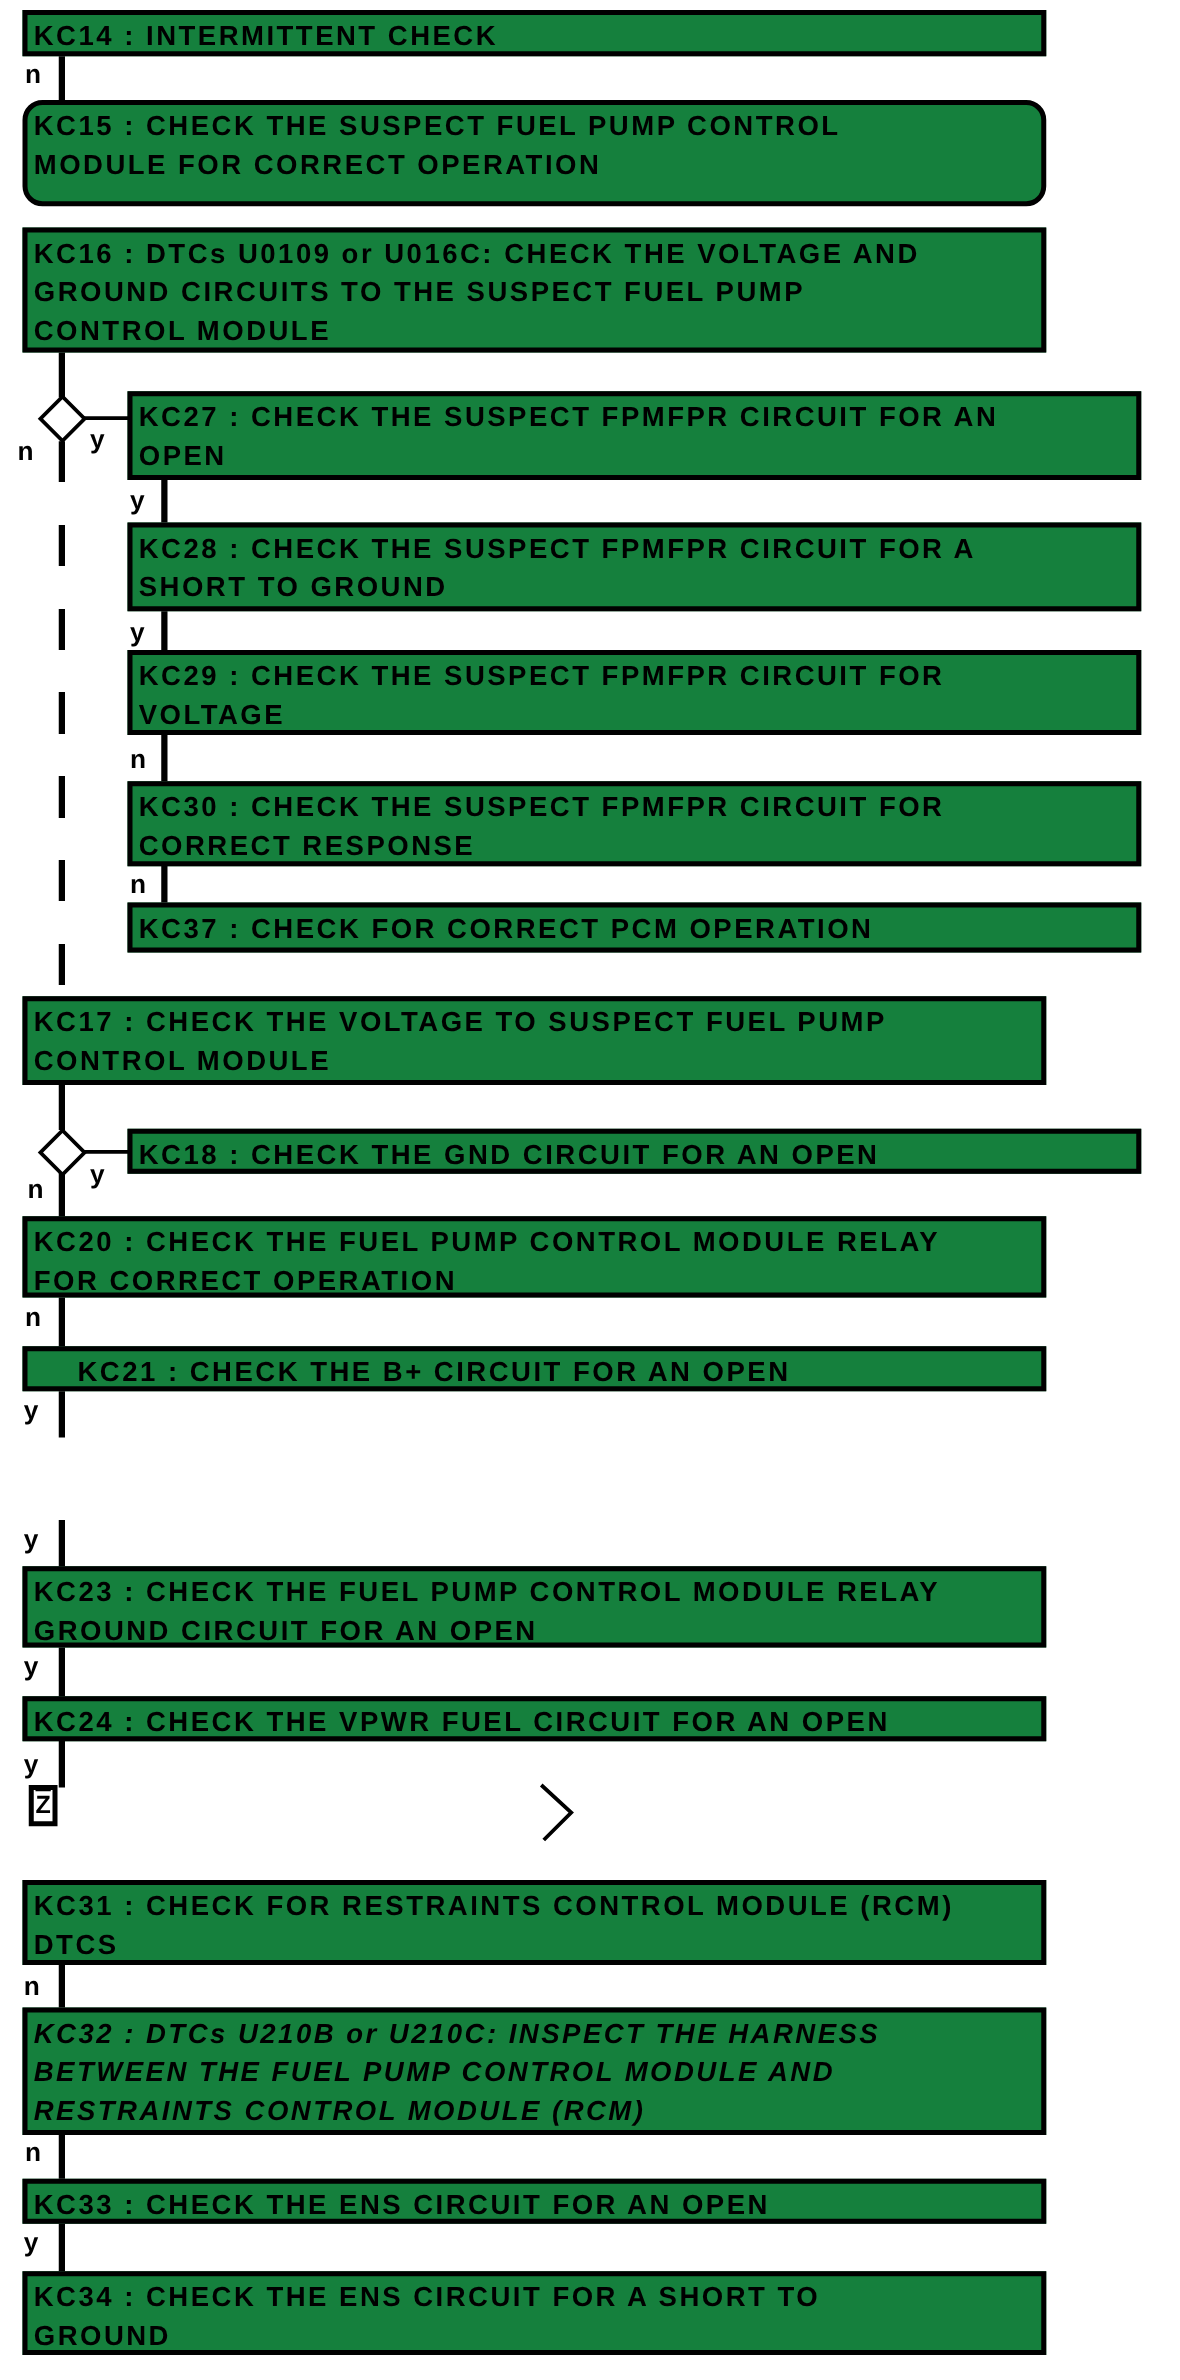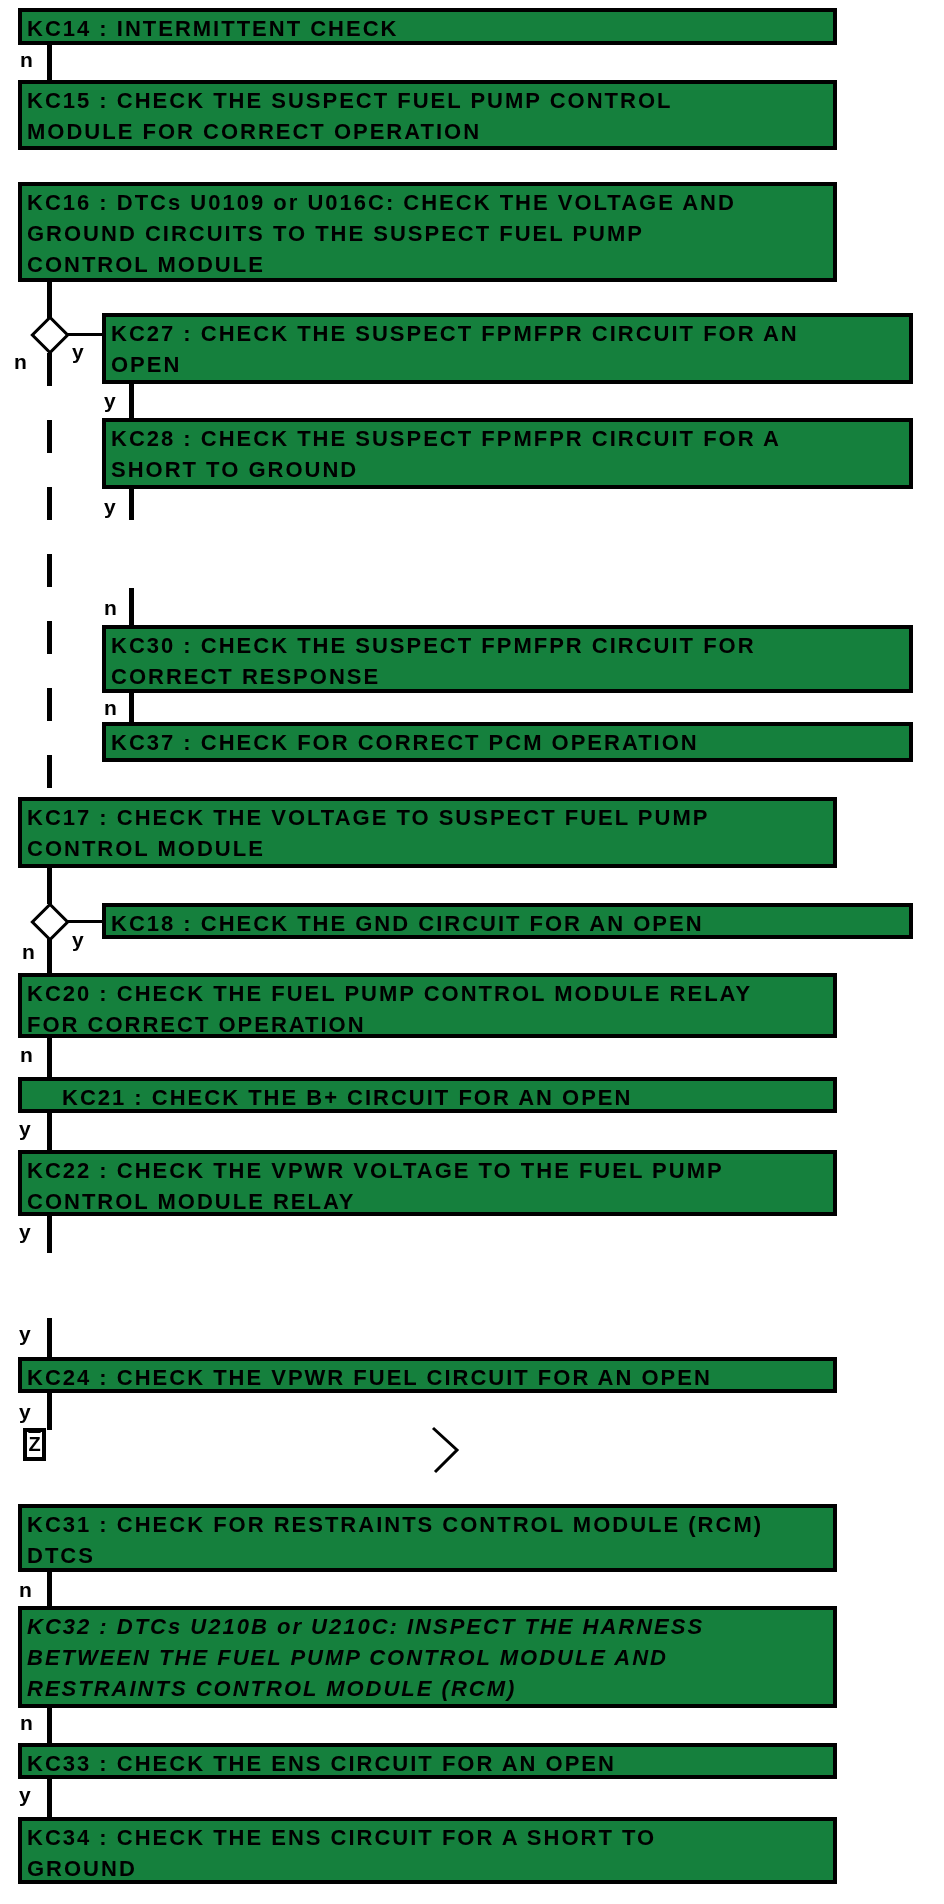--- a/index.html
+++ b/index.html
@@ -21,31 +21,32 @@
         border:4px solid #000;background:#fff;font-weight:bold;font-size:20px;line-height:24px;
         text-align:center;text-decoration:overline;}
   .chev{position:absolute;left:425px;top:1420px;}
 </style>
 </head>
 <body>
 
 <div class="stage">
 
   <div class="box" style="top:8px;height:37px;">KC14 : INTERMITTENT CHECK</div>
-  <div class="box" style="top:80px;height:70px;">KC15 : CHECK THE SUSPECT FUEL PUMP CONTROL<br>MODULE FOR CORRECT OPERATION</div>
+  <div class="box" style="top:80px;height:85px;border-radius:16px;">KC15 : CHECK THE SUSPECT FUEL PUMP CONTROL<br>MODULE FOR CORRECT OPERATION</div>
   <div class="box" style="top:182px;height:100px;">KC16 : DTCs U0109 or U016C: CHECK THE VOLTAGE AND<br>GROUND CIRCUITS TO THE SUSPECT FUEL PUMP<br>CONTROL MODULE</div>
   <div class="box ind" style="top:313px;height:71px;">KC27 : CHECK THE SUSPECT FPMFPR CIRCUIT FOR AN<br>OPEN</div>
   <div class="box ind" style="top:418px;height:71px;">KC28 : CHECK THE SUSPECT FPMFPR CIRCUIT FOR A<br>SHORT TO GROUND</div>
+  <div class="box ind" style="top:520px;height:68px;">KC29 : CHECK THE SUSPECT FPMFPR CIRCUIT FOR<br>VOLTAGE</div>
   <div class="box ind" style="top:625px;height:68px;">KC30 : CHECK THE SUSPECT FPMFPR CIRCUIT FOR<br>CORRECT RESPONSE</div>
   <div class="box ind" style="top:722px;height:40px;">KC37 : CHECK FOR CORRECT PCM OPERATION</div>
   <div class="box" style="top:797px;height:71px;">KC17 : CHECK THE VOLTAGE TO SUSPECT FUEL PUMP<br>CONTROL MODULE</div>
   <div class="box ind" style="top:903px;height:36px;">KC18 : CHECK THE GND CIRCUIT FOR AN OPEN</div>
   <div class="box" style="top:973px;height:65px;">KC20 : CHECK THE FUEL PUMP CONTROL MODULE RELAY<br>FOR CORRECT OPERATION</div>
   <div class="box" style="top:1077px;height:36px;padding-left:40px;">KC21 : CHECK THE B+ CIRCUIT FOR AN OPEN</div>
-  <div class="box" style="top:1150px;height:66px;">KC22 : CHECK THE VPWR VOLTAGE TO THE FUEL PUMP<br>CONTROL MODULE RELAY</div>
+  <div class="box" style="top:1253px;height:65px;">KC23 : CHECK THE FUEL PUMP CONTROL MODULE RELAY<br>GROUND CIRCUIT FOR AN OPEN</div>
   <div class="box" style="top:1357px;height:36px;">KC24 : CHECK THE VPWR FUEL CIRCUIT FOR AN OPEN</div>
   <div class="box" style="top:1504px;height:68px;">KC31 : CHECK FOR RESTRAINTS CONTROL MODULE (RCM)<br>DTCS</div>
   <div class="box" style="top:1606px;height:102px;font-style:italic;">KC32 : DTCs U210B or U210C: INSPECT THE HARNESS<br>BETWEEN THE FUEL PUMP CONTROL MODULE AND<br>RESTRAINTS CONTROL MODULE (RCM)</div>
   <div class="box" style="top:1743px;height:36px;">KC33 : CHECK THE ENS CIRCUIT FOR AN OPEN</div>
   <div class="box" style="top:1817px;height:67px;">KC34 : CHECK THE ENS CIRCUIT FOR A SHORT TO<br>GROUND</div>
 
   <div class="diamond" style="left:36px;top:321px;"></div>
   <div class="diamond" style="left:36px;top:908px;"></div>
 
   <div class="vline" style="top:45px;height:35px;"></div>

